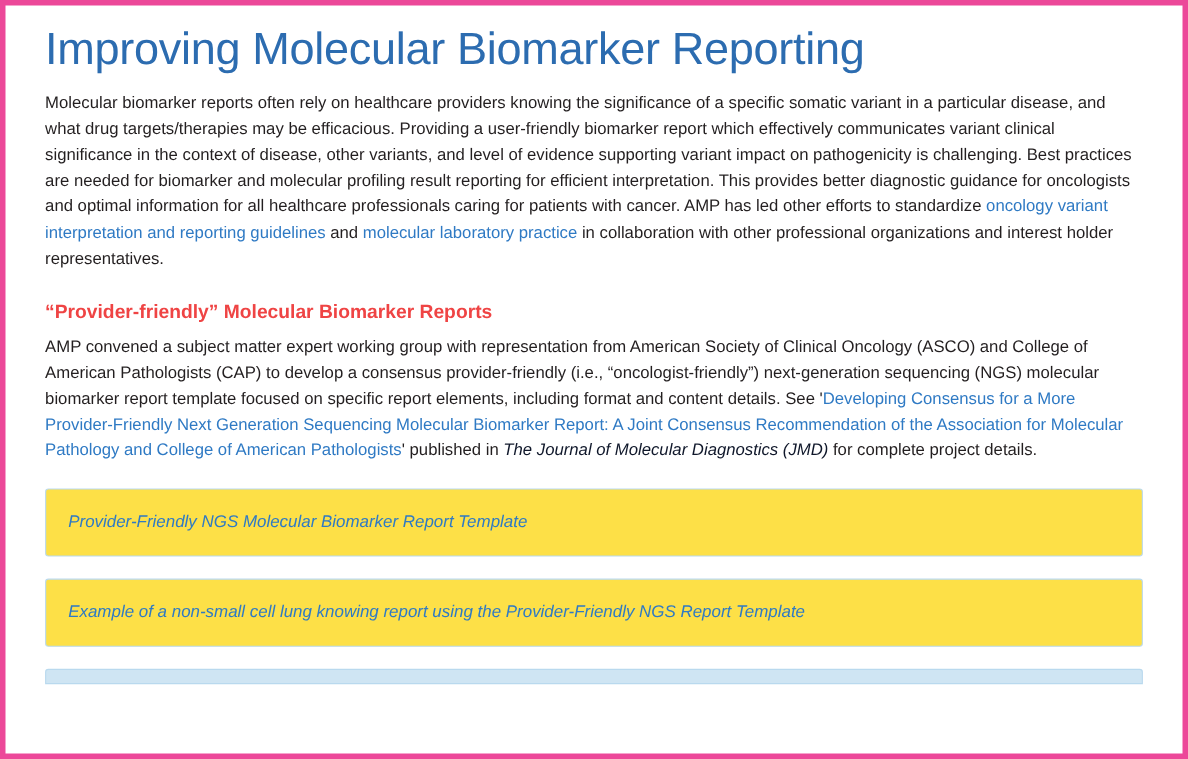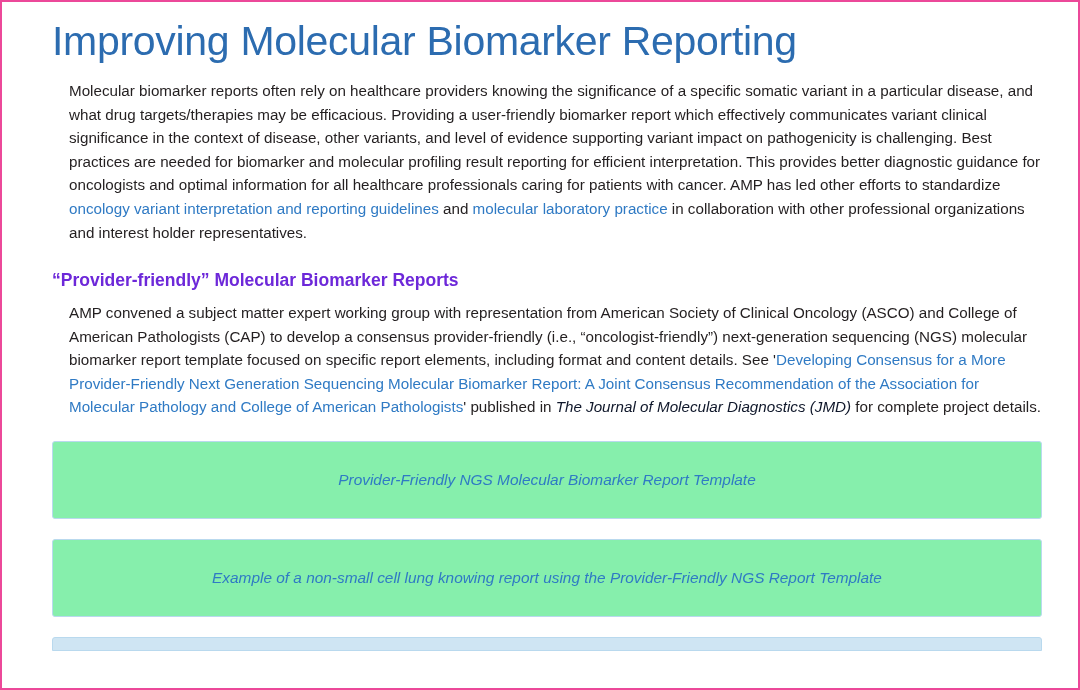--- a/index.html
+++ b/index.html
@@ -11,65 +11,65 @@
     height: 690px;
     background: #ffffff;
     font-family: "Liberation Sans", sans-serif;
     overflow: hidden;
   }
   .page {
     position: relative;
     width: 1080px;
     height: 690px;
     box-sizing: border-box;
-    border: 2px solid #ec4899;
+    border: 5px solid #ec4899;
     background: #ffffff;
-    padding: 16px 36px 0 50px;
+    padding: 16px 36px 0 36px;
     overflow: hidden;
   }
   .page-title {
     font-size: 41px;
     line-height: 1.15;
     color: #2c6cb0;
     font-weight: normal;
     letter-spacing: -0.3px;
     margin: 0 0 14px 0;
   }
   p.body-text {
     font-size: 15.2px;
     line-height: 1.55;
     color: #231f20;
-    margin: 0 0 6px 17px;
+    margin: 0 0 6px 0;
     text-align: left;
   }
   a.inline-link {
     color: #2f7ac4;
     text-decoration: none;
   }
   .section-heading {
     font-size: 17.5px;
     font-weight: bold;
-    color: #6d28d9;
+    color: #ef4444;
     margin: 26px 0 10px 0;
   }
   a.italic-link {
     font-style: italic;
     color: #0f172a;
     text-decoration: none;
   }
   .banner {
     box-sizing: border-box;
     margin-top: 22px;
-    background: #86efac;
+    background: #fde047;
     border: 1px solid #b9d9ee;
     border-radius: 3px;
-    height: 78px;
+    height: 62px;
     display: flex;
     align-items: center;
-    justify-content: center;
+    justify-content: flex-start;
     padding: 0 20px;
   }
   .banner-link {
     font-size: 15.4px;
     font-style: italic;
     color: #2f7ac4;
     text-decoration: none;
     text-align: center;
   }
   .banner.second {

